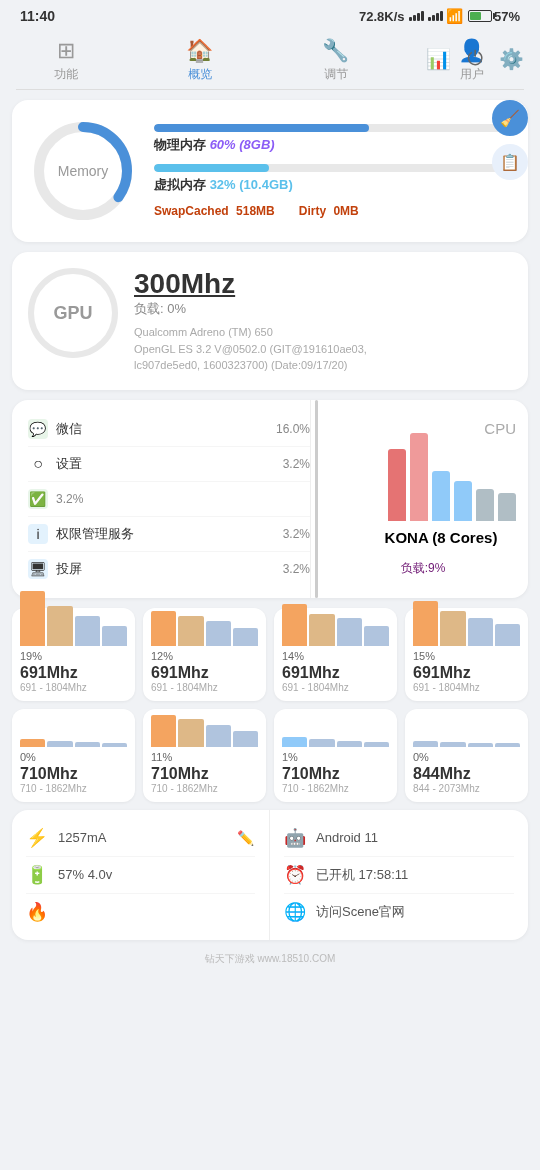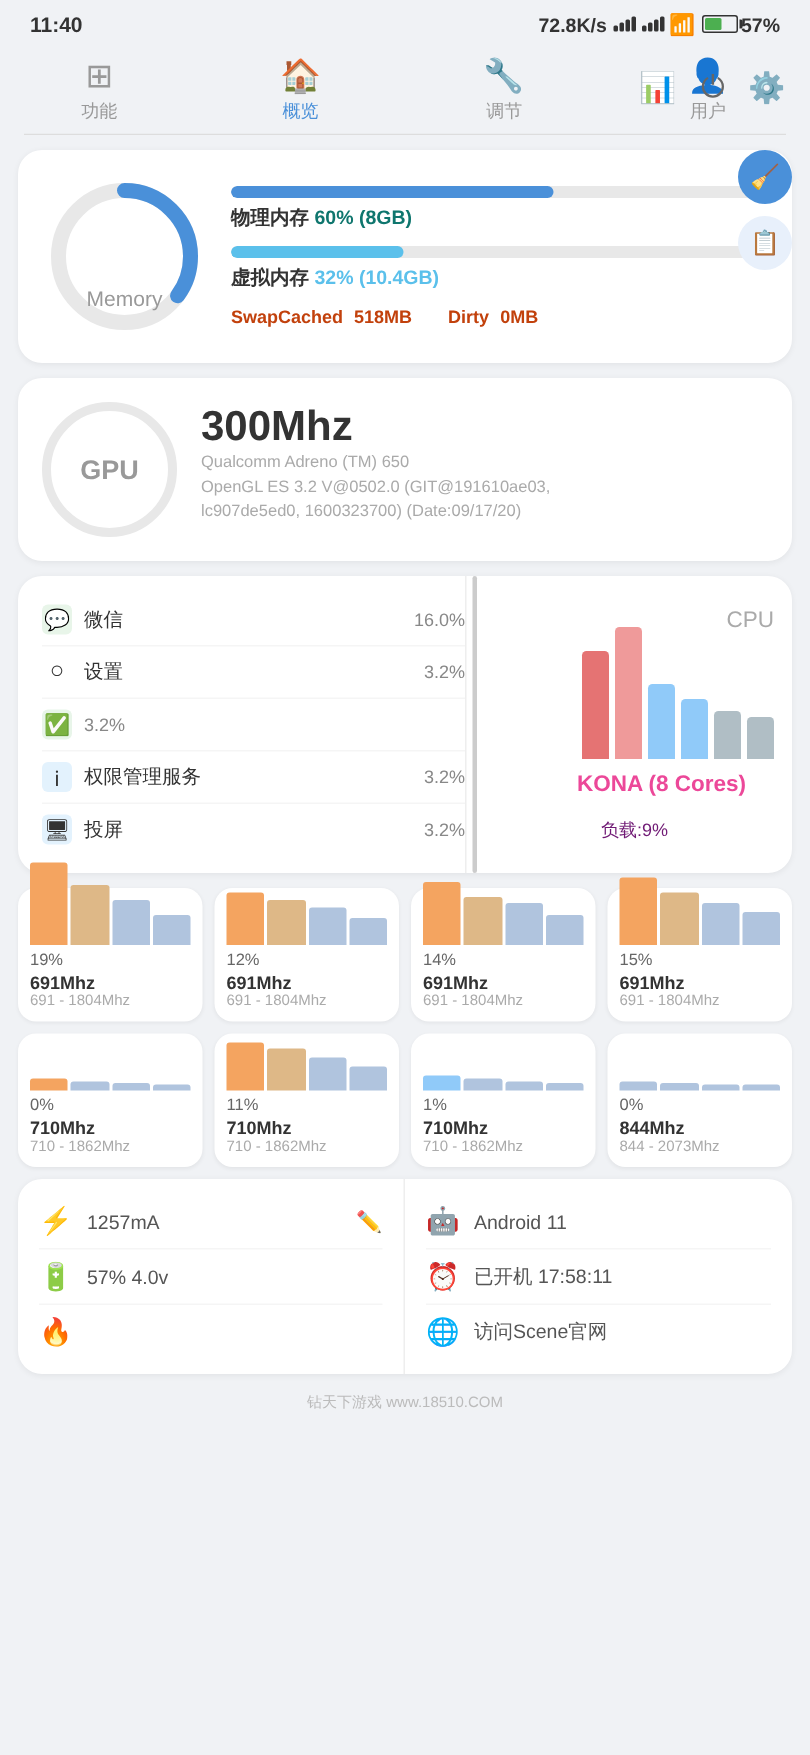--- a/index.html
+++ b/index.html
@@ -88,21 +88,20 @@
     .memory-circle {
       width: 110px; height: 110px;
       flex-shrink: 0;
       position: relative;
     }
     .memory-circle svg { width: 110px; height: 110px; }
     .memory-label {
       position: absolute; top: 50%; left: 50%; transform: translate(-50%, -50%);
       font-size: 14px; color: #999; font-weight: 500;
       text-align: center;
-      margin-top: 28px;
     }
     .memory-info { flex: 1; }
     .memory-row { margin-bottom: 10px; }
     .mem-bar-bg {
       height: 8px; background: #e8e8e8; border-radius: 4px; margin-bottom: 4px; overflow: hidden;
     }
     .mem-bar-fill { height: 100%; border-radius: 4px; }
     .mem-bar-fill.phys { background: #4a90d9; width: 60%; }
     .mem-bar-fill.virt { background: #5bc0eb; width: 32%; }
     .mem-text { font-size: 13px; color: #555; }
@@ -122,21 +121,21 @@
 
     
     .gpu-card { display: flex; align-items: flex-start; gap: 16px; }
     .gpu-circle {
       width: 90px; height: 90px; flex-shrink: 0;
       border-radius: 50%; border: 6px solid #e8e8e8;
       display: flex; align-items: center; justify-content: center;
       font-size: 18px; font-weight: 600; color: #999;
     }
     .gpu-info { flex: 1; }
-    .gpu-freq { font-size: 28px; font-weight: 700; color: #333; }
+    .gpu-freq { font-size: 28px; font-weight: 700; color: #333; text-decoration: underline; }
     .gpu-load { font-size: 13px; color: #888; margin-bottom: 6px; }
     .gpu-desc { font-size: 11px; color: #aaa; line-height: 1.5; }
 
     
     .cpu-card { display: flex; gap: 0; padding: 0; overflow: hidden; }
     .cpu-left {
       flex: 1; padding: 12px 0 12px 16px;
       border-right: 1px solid #eee;
     }
     .cpu-right {
@@ -157,37 +156,37 @@
       align-self: stretch; margin-left: 4px;
     }
 
     
     .cpu-chart-title { font-size: 15px; color: #aaa; margin-bottom: 4px; text-align: right; width: 100%; }
     .cpu-bars-visual {
       width: 100%; height: 80px; display: flex; align-items: flex-end; justify-content: flex-end;
       gap: 4px; margin-bottom: 8px;
     }
     .cpu-bar { border-radius: 3px 3px 0 0; width: 18px; }
-    .cpu-name { font-size: 15px; font-weight: 700; color: #ec4899; margin-left: 36px; }
+    .cpu-name { font-size: 15px; font-weight: 700; color: #000000; margin-left: 36px; }
     .cpu-load-txt { font-size: 12px; color: #701a75; margin-top: 14px; }
 
     
     .core-grid {
       display: grid; grid-template-columns: repeat(4, 1fr);
       gap: 8px; margin: 0 12px 8px;
     }
     .core-cell {
       background: #fff; border-radius: 12px; padding: 10px 8px 8px;
       box-shadow: 0 1px 3px rgba(0,0,0,0.06);
     }
     .core-mini-bars {
       display: flex; align-items: flex-end; gap: 2px; height: 28px; margin-bottom: 4px;
     }
     .core-mini-bar { border-radius: 2px 2px 0 0; flex: 1; }
-    .core-freq { font-size: 12px; font-weight: 700; color: #333; }
+    .core-freq { font-size: 16px; font-weight: 700; color: #333; }
     .core-range { font-size: 10px; color: #aaa; }
     .core-pct { font-size: 11px; color: #666; margin-bottom: 2px; }
 
     
     .bottom-bar {
       background: #fff;
       margin: 8px 12px 8px;
       border-radius: 16px;
       display: grid; grid-template-columns: 1fr 1fr;
       box-shadow: 0 1px 4px rgba(0,0,0,0.06);
@@ -274,21 +273,21 @@
       <circle cx="55" cy="55" r="44" fill="none" stroke="#4a90d9" stroke-width="10" stroke-dasharray="166 277" stroke-dashoffset="69" stroke-linecap="round" transform="rotate(-90 55 55)"></circle>
     </svg>
     <div class="memory-label">Memory</div>
   </div>
   <div class="memory-info">
     <div class="memory-row">
       <div class="mem-bar-bg">
           <div class="mem-bar-fill phys"></div>
         </div>
       <div class="mem-text">
-        <span>物理内存</span> <span style="color:#0f766e;font-weight:600;">60% (8GB)</span>
+        <span>物理内存</span> <span style="color:#8b5cf6;font-weight:600;font-style:italic;">60% (8GB)</span>
       </div>
     </div>
     <div class="memory-row">
       <div class="mem-bar-bg">
           <div class="mem-bar-fill virt"></div>
         </div>
       <div class="mem-text">
         <span>虚拟内存</span> <span style="color:#5bc0eb;font-weight:600;">32% (10.4GB)</span>
       </div>
     </div>
@@ -308,20 +307,24 @@
     <div class="mem-btn outline" title="Info">📋</div>
   </div>
 </div>
 
 <div class="card gpu-card">
   <div class="gpu-circle">
     <span>GPU</span>
   </div>
   <div class="gpu-info">
     <div class="gpu-freq">300Mhz</div>
+    <div class="gpu-load">
+      <span>负载:</span>
+      <span>0%</span>
+    </div>
     <div class="gpu-desc" style="white-space:pre-line;">Qualcomm Adreno (TM) 650
 OpenGL ES 3.2 V@0502.0 (GIT@191610ae03,
 lc907de5ed0, 1600323700) (Date:09/17/20)</div>
   </div>
 </div>
 
 <div class="card cpu-card">
 
   <div class="cpu-left">
     <div class="app-list-item">

